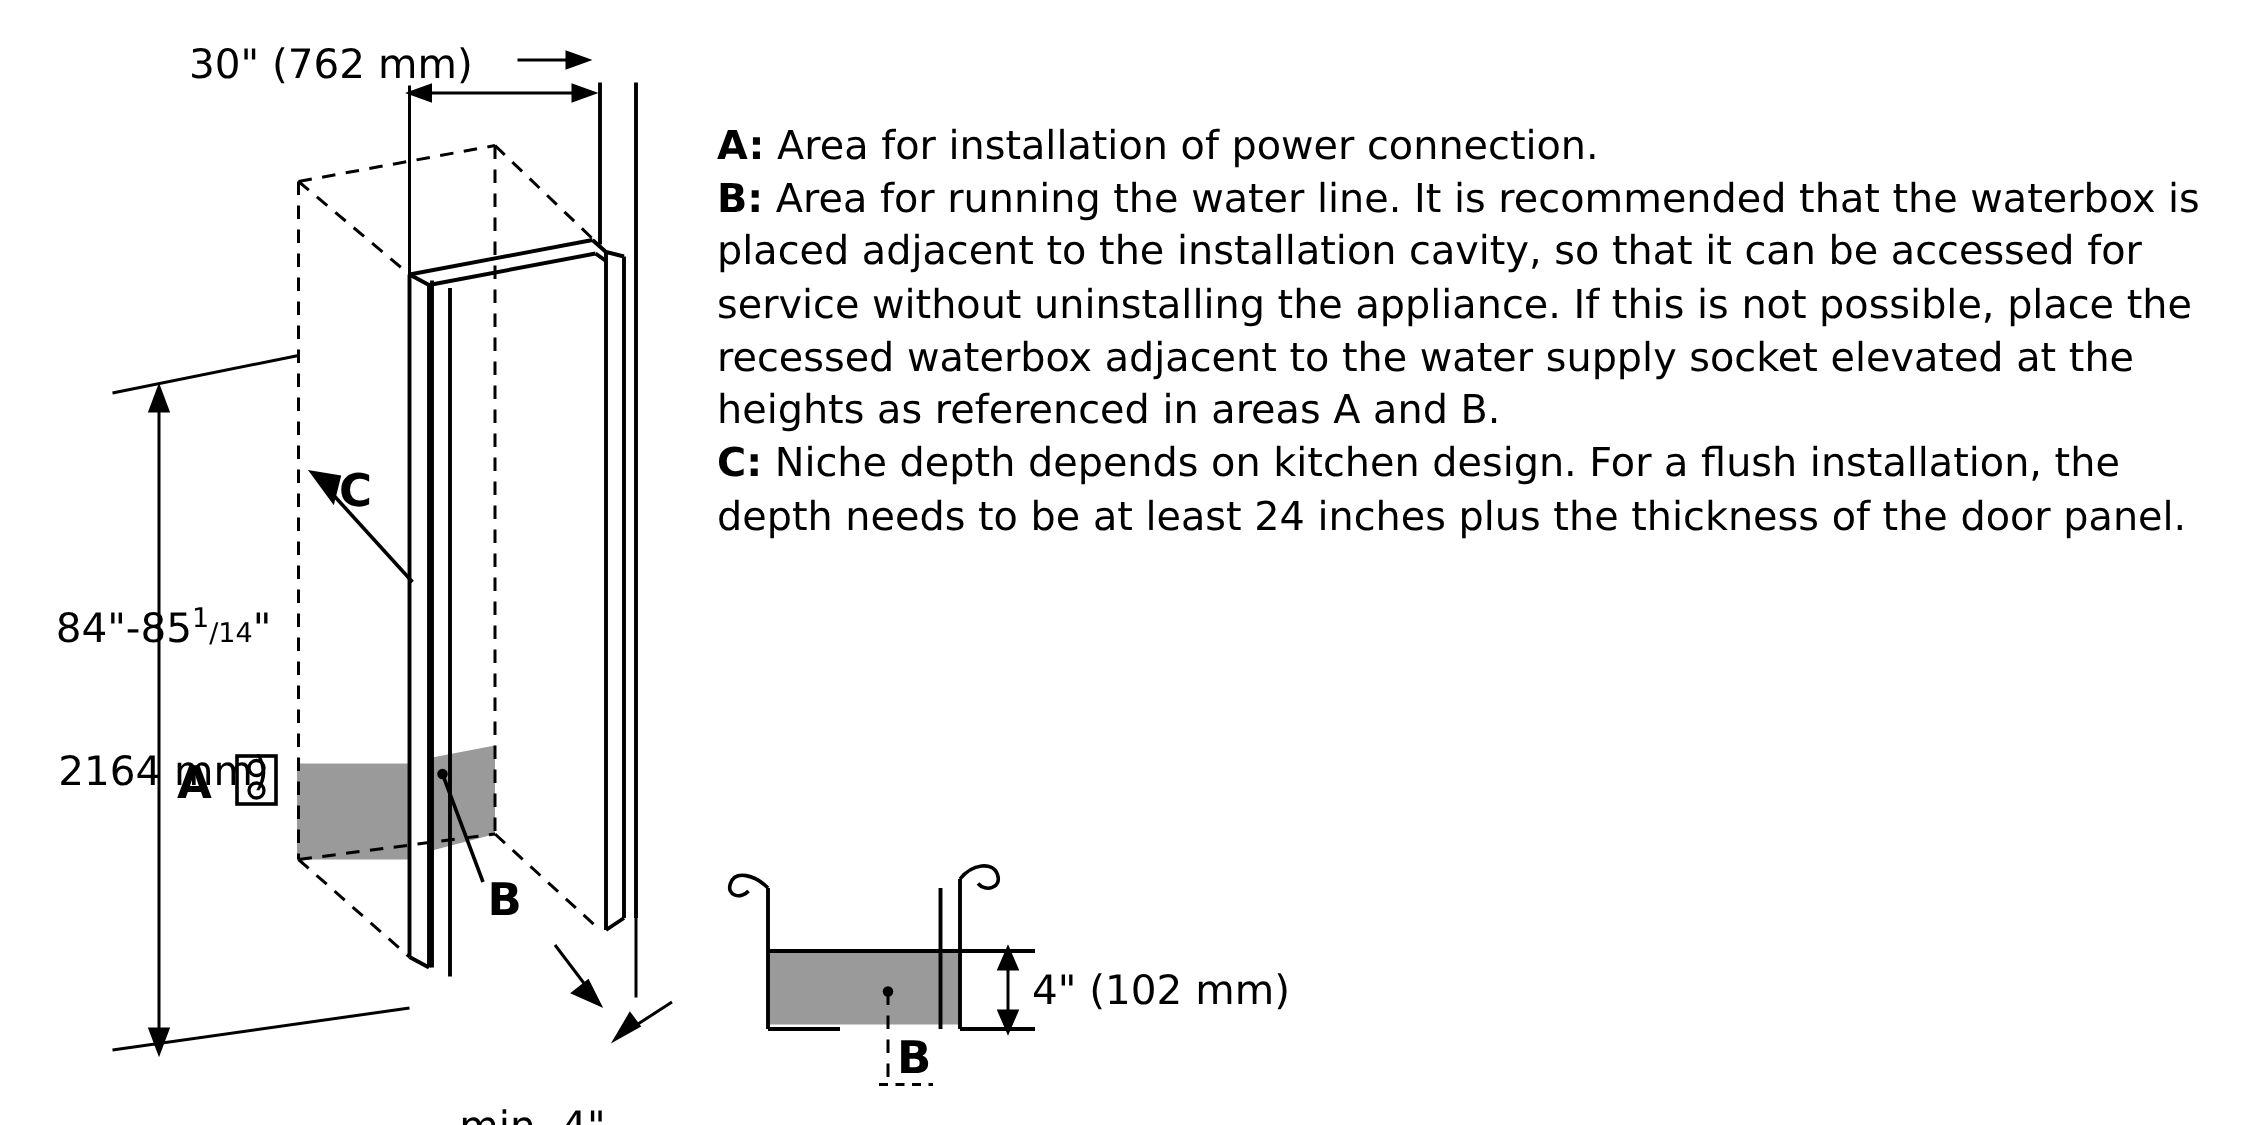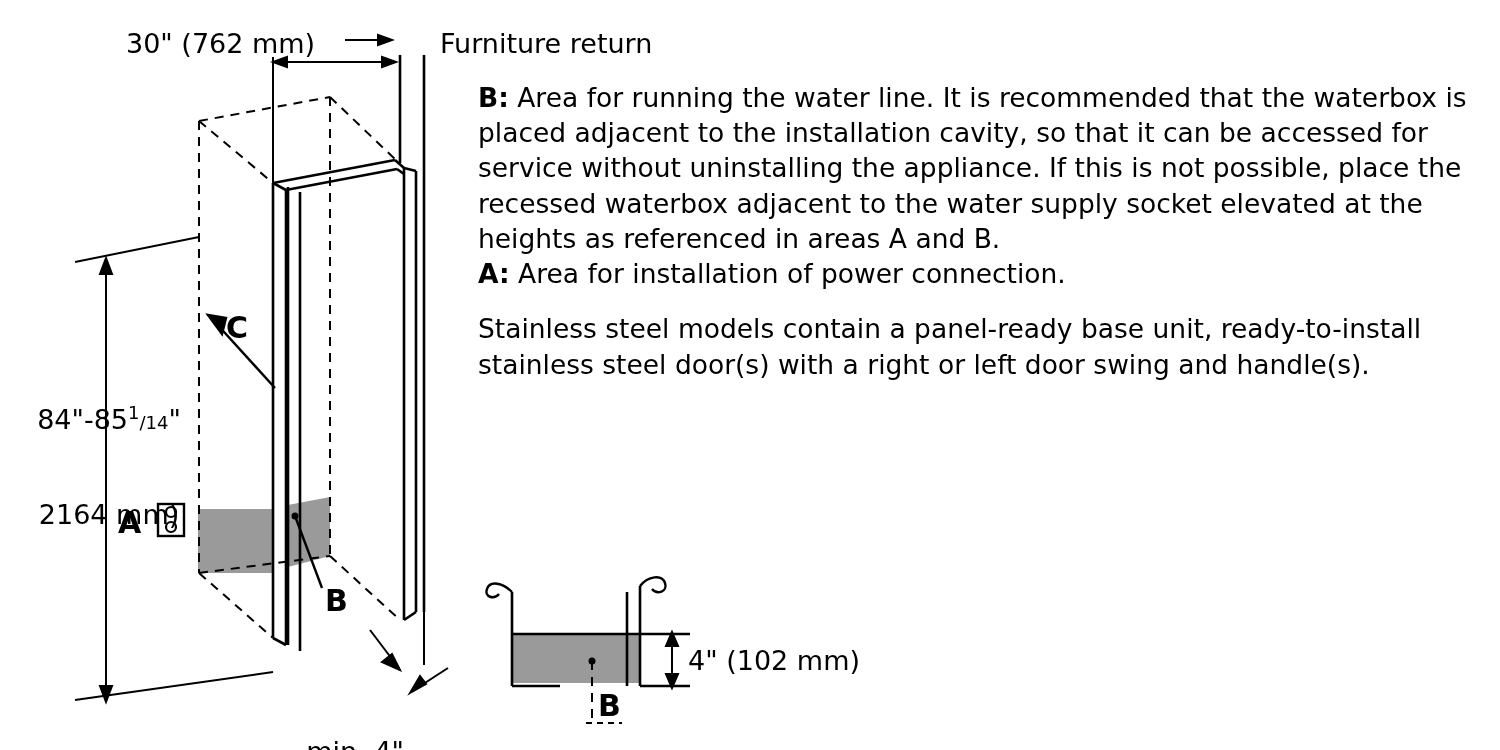--- a/index.html
+++ b/index.html
@@ -190,21 +190,20 @@
       <path d="M672,640 L672,680" fill="none"></path>
       <polygon points="672,632 666,646 678,646"></polygon>
       <polygon points="672,688 666,674 678,674"></polygon>
     </g>
 
     <circle cx="592" cy="661" r="3.5" fill="#000000" stroke="none"></circle>
   </svg>
 
   <div class="txt dim-label" style="left:126px; top:28px;">30" (762 mm)</div>
 
-  <div class="txt dim-label" style="left:440px; top:28px;">Furniture return</div>
 
   <div class="txt dim-label center" style="left:14px; top:338px; width:190px;">
     <div><span>84"-85</span><span class="sup">1</span><span class="sub-frac">/14</span><span>"</span></div>
     <div>2164 mm)</div>
   </div>
 
   <div class="txt callout-letter" style="left:118px; top:505px;">A</div>
 
   <div class="txt callout-letter" style="left:226px; top:310px;">C</div>
 
@@ -213,18 +212,18 @@
   <div class="txt dim-label center" style="left:255px; top:672px; width:200px;">
     <div>min. 4"</div>
     
   </div>
 
   <div class="txt dim-label" style="left:688px; top:645px;">4" (102 mm)</div>
 
   <div class="txt callout-letter" style="left:598px; top:688px;">B</div>
 
   <div class="note-block" style="left:478px; top:80px; width:990px;">
+    <p><b>A:</b><span> Area for installation of power connection.</span></p>
     <p><b>B:</b><span> Area for running the water line. It is recommended that the waterbox is placed adjacent to the installation cavity, so that it can be accessed for service without uninstalling the appliance. If this is not possible, place the recessed waterbox adjacent to the water supply socket elevated at the heights as referenced in areas A and B.</span></p>
-    <p><b>A:</b><span> Area for installation of power connection.</span></p>
-    <p class="gap">Stainless steel models contain a panel-ready base unit, ready-to-install stainless steel door(s) with a right or left door swing and handle(s).</p>
+    <p><b>C:</b><span> Niche depth depends on kitchen design. For a flush installation, the depth needs to be at least 24 inches plus the thickness of the door panel.</span></p>
   </div>
 
 </div>
 
 </body></html>

